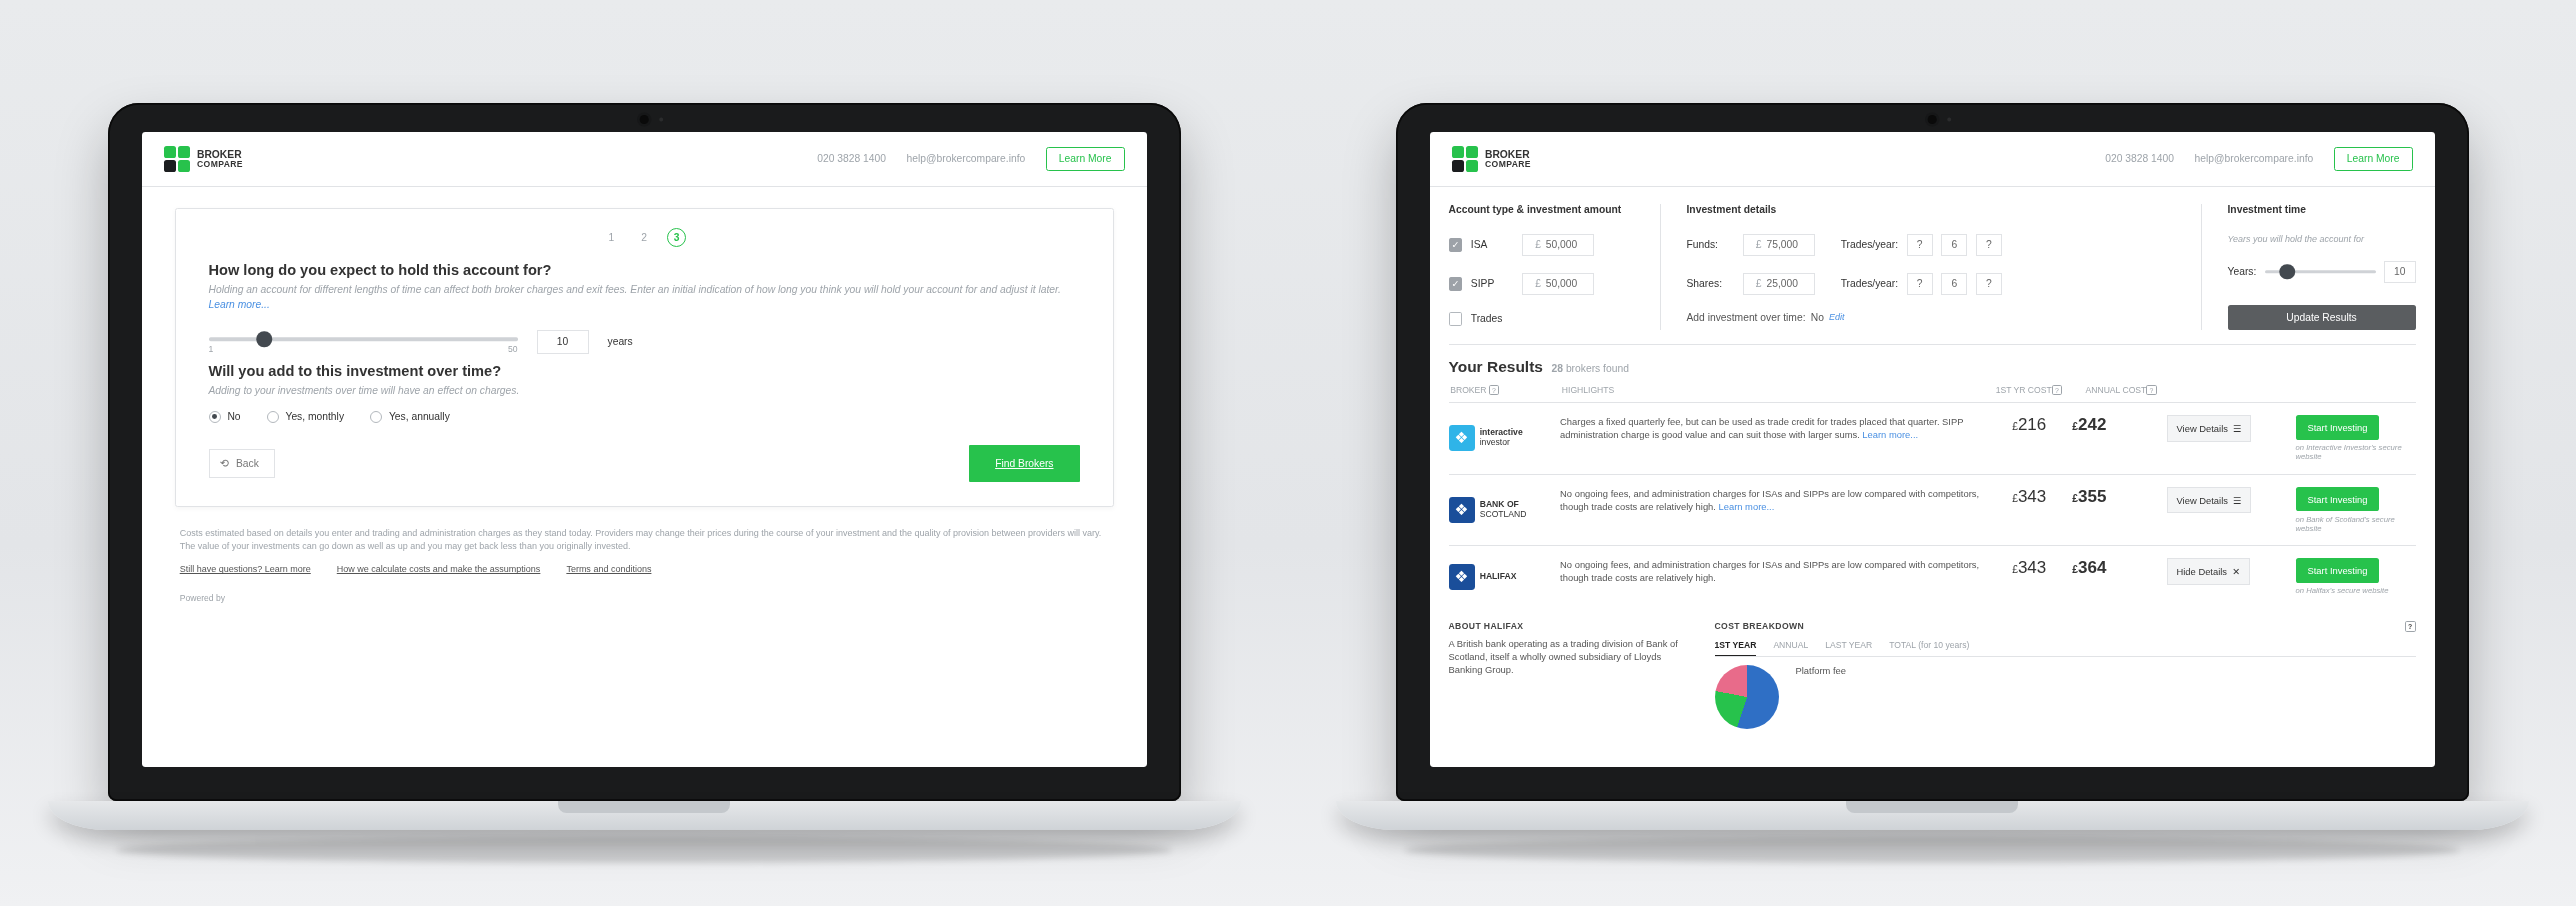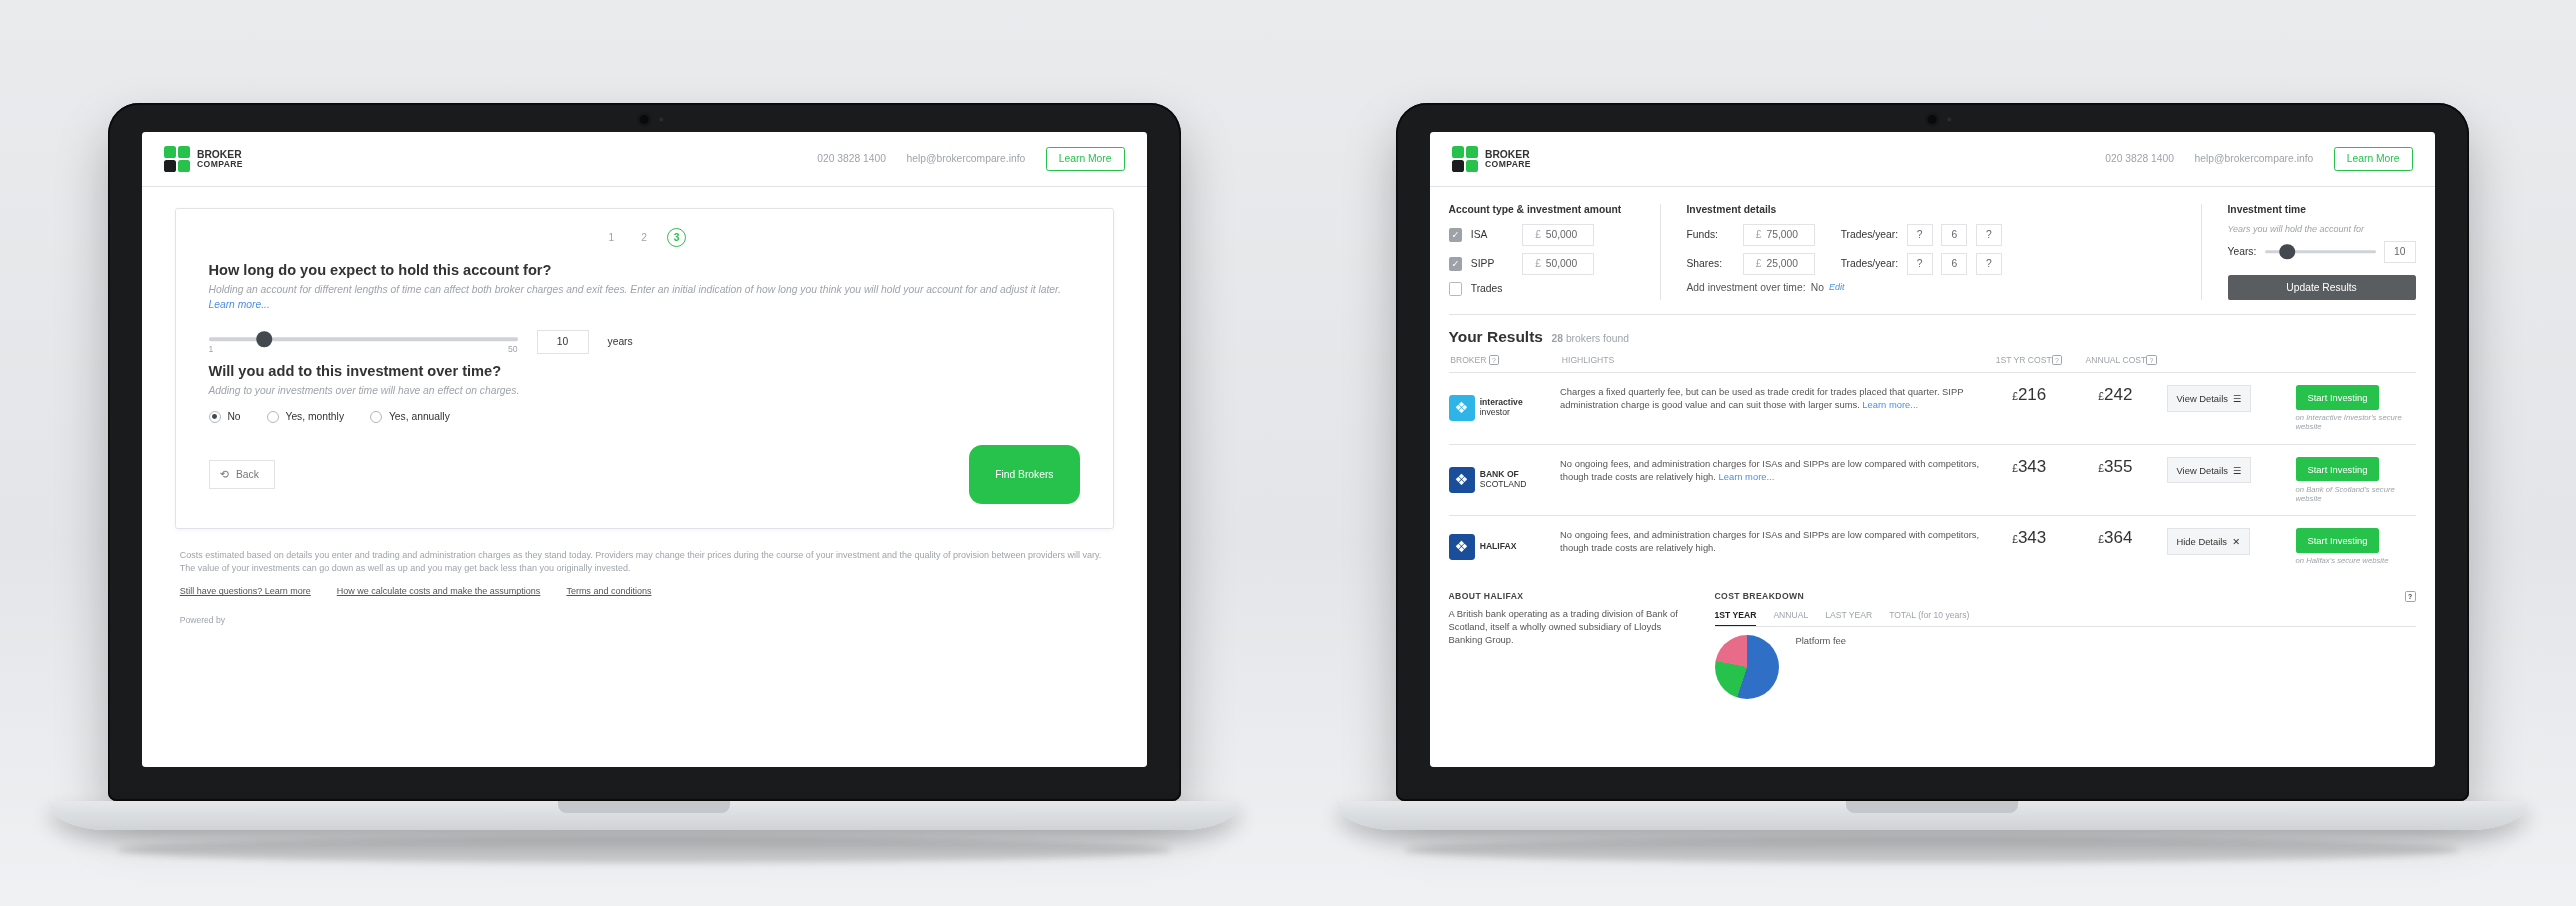--- a/index.html
+++ b/index.html
@@ -42,30 +42,30 @@
   .track { position:absolute; top:50%; left:0; right:0; height:3.4px; background:#cfd2d6; border-radius:1.7px; transform:translateY(-50%); }
   .thumb { position:absolute; top:50%; left:18%; width:15.5px; height:15.5px; border-radius:50%; background:#43494f; transform:translate(-50%,-50%); cursor:pointer; }
   .slider-lbls { position:relative; width:309px; display:flex; justify-content:space-between; color:var(--muted); font-size:8.6px; margin-top:-5.2px; }
   .numbox { width:52px; height:24px; border:0.9px solid var(--line); text-align:center; display:flex; align-items:center; justify-content:center; }
   .radios { display:flex; gap:26px; margin:12px 0 22px; }
   .radio { display:flex; align-items:center; gap:6.9px; cursor:pointer; }
   .rdot { width:12px; height:12px; border:1.7px solid #b3b8bd; border-radius:50%; position:relative; }
   .rdot.on::after{ content:""; position:absolute; inset:2.6px; background:#43494f; border-radius:50%; }
   .actions { display:flex; justify-content:space-between; align-items:center; margin-top:13.7px; }
   .back-btn { border:0.9px solid var(--line); padding:6.9px 15.5px 6.9px 10.3px; display:flex; align-items:center; gap:6.9px; color:#777; cursor:pointer; }
-  .primary { background:var(--green); color:#fff; padding:24px 26px; border-radius:13px; cursor:pointer; }
+  .primary { background:var(--green); color:#fff; padding:13px 26px; border-radius:1px; cursor:pointer;text-decoration:underline; }
   .fine { color:var(--muted); line-height:1.4; margin:20.6px 5.2px 0; font-size:9px; }
   .linksrow { display:flex; gap:26px; margin:12px 5.2px; font-size:9px; }
   .linksrow a{ text-decoration:underline; color:#555; cursor:pointer; }
   .pwr { color:var(--muted); font-size:8.6px; margin:19px 5.2px 0; }
 
   
   .body-r { padding:10.3px 19px 0; }
   .filters { display:flex; gap:22px; padding:6.9px 0 13.7px; border-bottom:0.9px solid var(--line); }
-  .fcol { display:flex; flex-direction:column; gap:7px; }
+  .fcol { display:flex; flex-direction:column; gap:17px; }
   .fcol.vline { border-left:0.9px solid var(--line); padding-left:26px; }
   .fhead { font-weight:700; margin-bottom:1.7px; }
   .frow { display:flex; align-items:center; gap:8.6px; }
   .chk { width:13.7px; height:13.7px; border:0.9px solid #b3b8bd; border-radius:1.7px; display:inline-flex; align-items:center; justify-content:center; background:#fff; cursor:pointer; }
   .chk.on { background:#9da2a8; border-color:#9da2a8; }
   .chk.on::after{ content:"✓"; color:#fff; font-size:9.4px; line-height:1; }
   .inp { height:22px; border:0.9px solid var(--line); padding:0 6.9px; display:flex; align-items:center; background:#fff; color:#666; min-width:0; }
   .cur { width:15.5px; text-align:center; color:#9ea4aa; }
   .inp.num { width:72px; }
   .inp.sm { width:26px; justify-content:center; }
@@ -79,21 +79,21 @@
 
   .rrow { display:flex; gap:8.6px; padding:12px 0; border-top:0.9px solid var(--line); }
   .rlogo { width:103px; display:flex; flex-direction:column; align-items:flex-start; gap:3.4px; justify-content:center; }
   .rlogo .brand { display:flex; align-items:center; gap:5.2px; }
   .rlogo .icn { width:26px; height:26px; border-radius:3.4px; display:flex; align-items:center; justify-content:center; font-size:15.5px; color:#fff; }
   .rlogo .txt { font-size:8.6px; line-height:1.15; }
   .blurb { flex:1; font-size:9.4px; color:#555; line-height:1.4; }
   .blurb a{ color:#4a90e2; cursor:pointer; }
   .price { width:69px; text-align:center; font-size:17px; font-weight:400; }
   .price .pnd { font-size:10.3px; }
-  .price2 { width:86px; text-align:center; font-size:17px; font-weight:400; }
+  .price2 { width:86px; text-align:left; font-size:17px; font-weight:700; }
   .price2 .pnd{font-size:10.3px;}
   .viewc { width:120px; display:flex; align-items:flex-start; }
   .vbtn { border:0.9px solid var(--line); background:#f4f5f6; padding:6.9px 8.6px; display:flex; align-items:center; gap:5.2px; cursor:pointer; font-size:9.4px; }
   .startc { width:120px; display:flex; flex-direction:column; gap:3.4px; align-items:flex-start; }
   .startbtn { background:var(--green); color:#fff; padding:6.9px 12px; border-radius:2.6px; cursor:pointer; font-size:9.4px; }
   .secure { font-size:7.7px; color:var(--muted); font-style:italic; line-height:1.2; }
 
   .expand { display:flex; gap:26px; padding:13.7px 0 0; }
   .about { width:240px; }
   .about h4 { font-size:8.6px; letter-spacing:0.4px; color:#444; margin:0 0 5.2px; }

